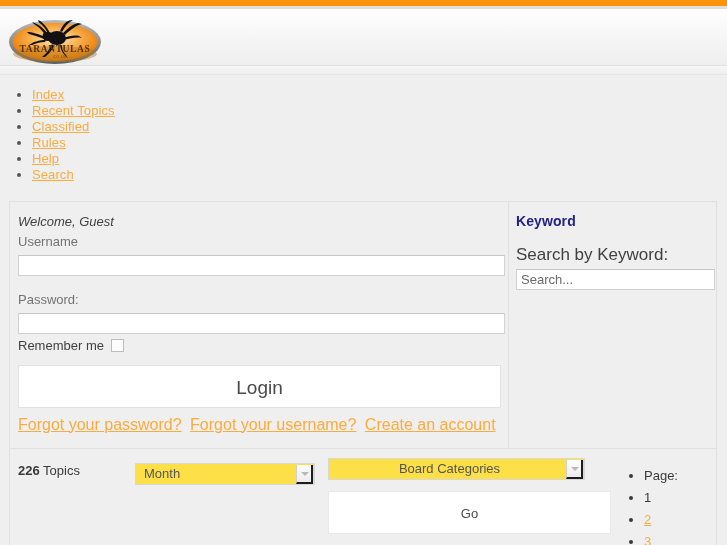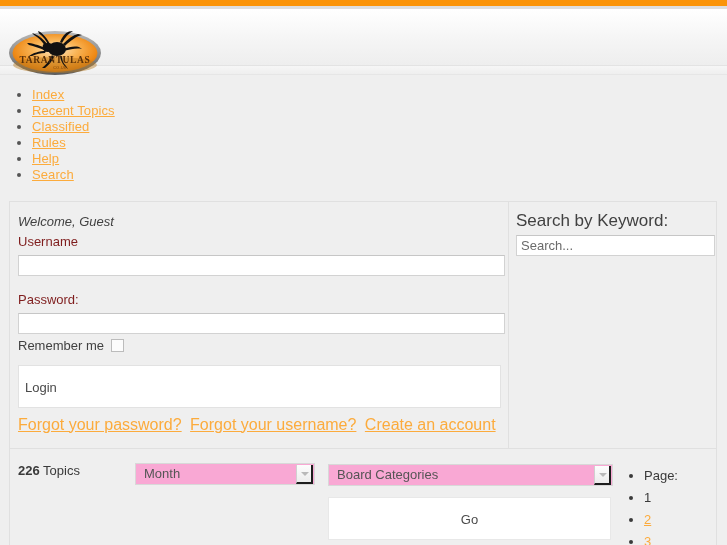--- a/index.html
+++ b/index.html
@@ -31,21 +31,21 @@
   .header {
     height: 57px;
     width: 100%;
     background: linear-gradient(to bottom, #ffffff 0%, #fbfbfb 22%, #f4f4f4 60%, #eeeeee 100%);
     border-bottom: 1px solid #e3e3e3;
     position: relative;
   }
   .logo {
     position: absolute;
     left: 8px;
-    top: 20px;
+    top: 9px;
     width: 95px;
     height: 48px;
   }
   .logo svg { display: block; }
 
   
   .header-sep {
     height: 9px;
     width: 100%;
     background: linear-gradient(to bottom, #f6f6f6 0%, #efefef 100%);
@@ -88,21 +88,21 @@
     width: 499px;
     padding: 10px 12px 0 8px;
     border-right: 1px solid #e0e0e0;
   }
   .keyword-col {
     flex: 1;
     padding: 10px 10px 0 7px;
   }
 
   .welcome { font-size: 13px; color: #414141; line-height: 19px; font-style: italic; }
-  .fieldlabel { font-size: 13px; color: #7f1d1d; line-height: 19px; margin-top: 1px; }
+  .fieldlabel { font-size: 13px; color: #737373; line-height: 19px; margin-top: 1px; }
 
   .txtinput {
     display: block;
     width: 487px;
     height: 21px;
     margin-top: 4px;
     background: #ffffff;
     border: 1px solid #d2d2d2;
     border-top-color: #c6c6c6;
     font-family: "Liberation Sans", sans-serif;
@@ -130,23 +130,23 @@
   }
 
   .loginbtn {
     display: block;
     width: 483px;
     height: 43px;
     margin-top: 12px;
     background: #ffffff;
     border: 1px solid #e2e2e2;
     font-family: "Liberation Sans", sans-serif;
-    font-size: 13px;
+    font-size: 19px;
     color: #4a4a4a;
-    text-align: left;
+    text-align: center;
     line-height: 41px;
     cursor: pointer;
   }
 
   .helplinks {
     margin-top: 9px;
     font-size: 16px;
     line-height: 16px;
   }
   .helplinks a {
@@ -195,31 +195,31 @@
   .topics-count {
     width: 125px;
     padding: 6px 0 0 8px;
     font-size: 13px;
     color: #3a3a3a;
   }
   .topics-count b { font-weight: bold; }
 
   .sel-wrap { position: relative; }
   .selbox {
-    background: #f9a8d4;
+    background: #fde047;
     border: 1px solid #d8d8d8;
     height: 22px;
     font-size: 13px;
     color: #555;
     line-height: 20px;
     padding: 0 22px 0 8px;
     position: relative;
   }
   .sel-month { width: 180px; margin-top: 6px; }
-  .sel-cat { width: 285px; margin-top: 7px; }
+  .sel-cat { width: 257px; margin-top: 1px; text-align: center; }
   .sel-arrow {
     position: absolute;
     right: 1px; top: 1px;
     width: 17px; height: 19px;
     background: linear-gradient(to bottom, #fdfdfd, #ececec);
     border-right: 2px solid #1d1d1d;
     border-bottom: 2px solid #1d1d1d;
     border-left: 1px solid #d0d0d0;
   }
   .sel-arrow::after {
@@ -339,20 +339,21 @@
       <button class="loginbtn">Login</button>
 
       <div class="helplinks">
         <a href="#">Forgot your password?</a>
         <a href="#">Forgot your username?</a>
         <a href="#">Create an account</a>
       </div>
     </div>
 
     <div class="keyword-col">
+      <div class="kw-title">Keyword</div>
       <div class="kw-label">Search by Keyword:</div>
       <input class="kw-input" type="text" placeholder="Search..." style="">
     </div>
 
   </div>
 
   <div class="panel-bottom">
 
     <div class="topics-count">
       <b>226</b>

